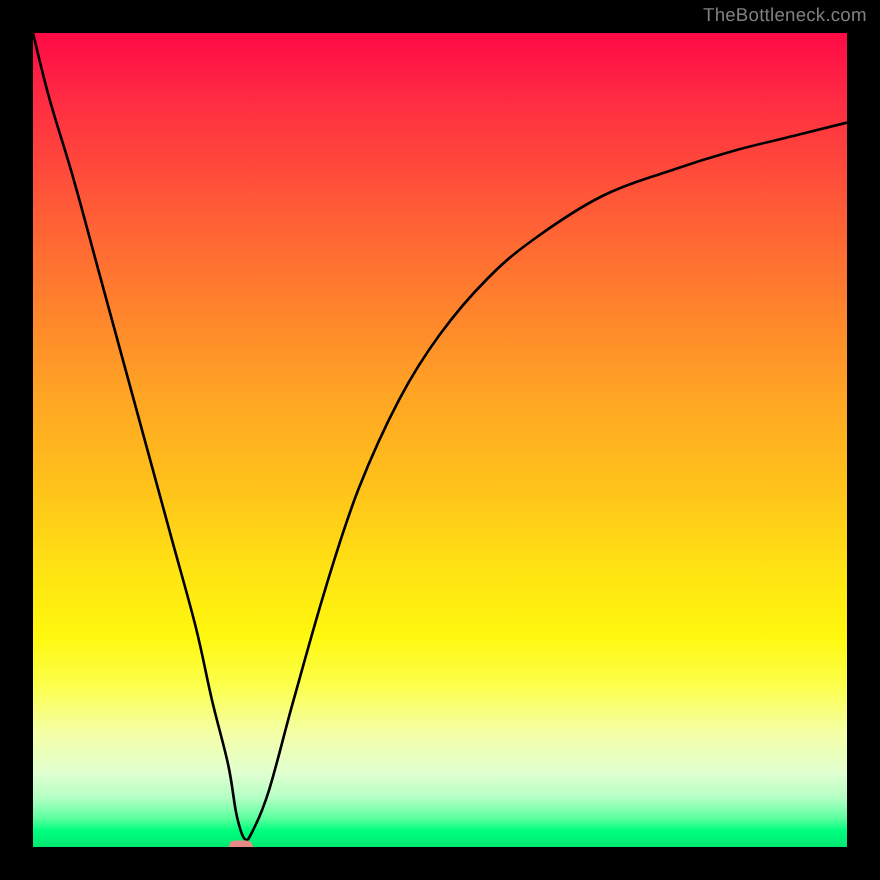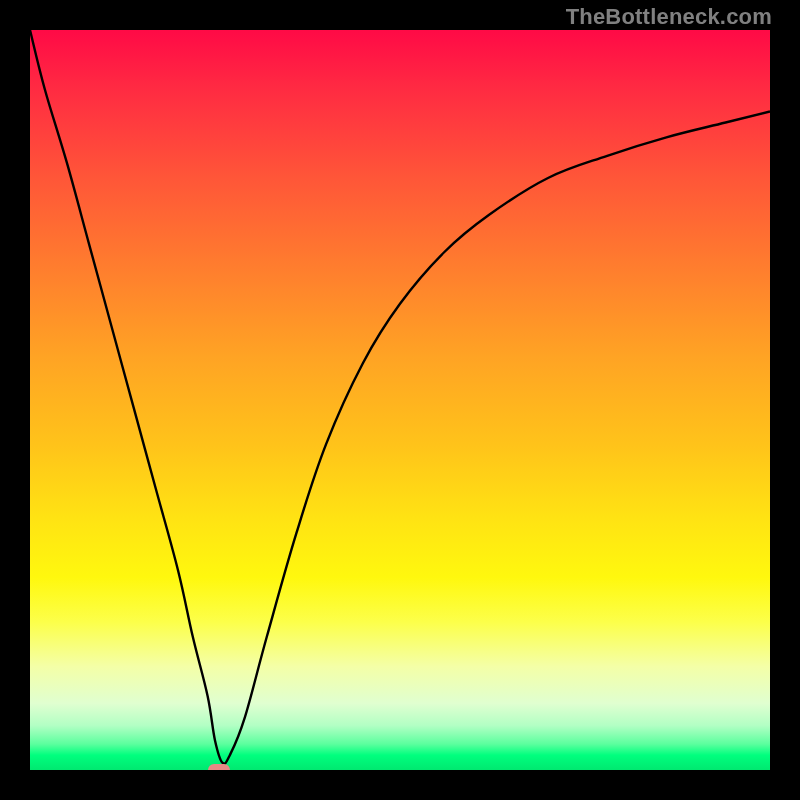--- a/index.html
+++ b/index.html
@@ -43,25 +43,25 @@
       #e0ffd0 91%,
       #b2ffc4 94%,
       #5bff9e 96.5%,
       #00ff7e 98%,
       #00e870 100%
     );
   }
   .watermark {
     position: absolute;
     top: 4px;
-    right: 28px;
+    right: 12px;
     color: #808080;
-    font-size: 22px;
+    font-size: 17px;
     letter-spacing: 0.2px;
-    font-weight: 700;
+    font-weight: 400;
     user-select: none;
   }
   svg.curve {
     position: absolute;
     inset: 0;
   }
   .marker {
     position: absolute;
     width: 22px;
     height: 12px;

